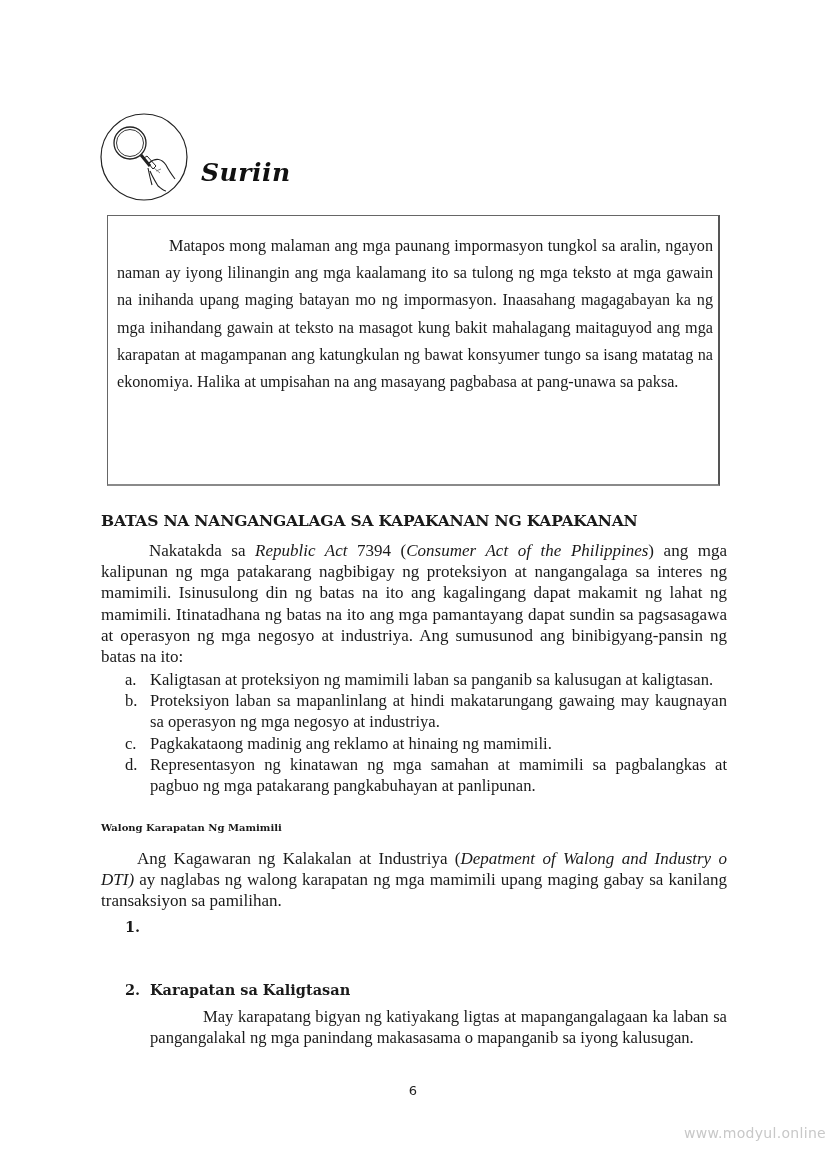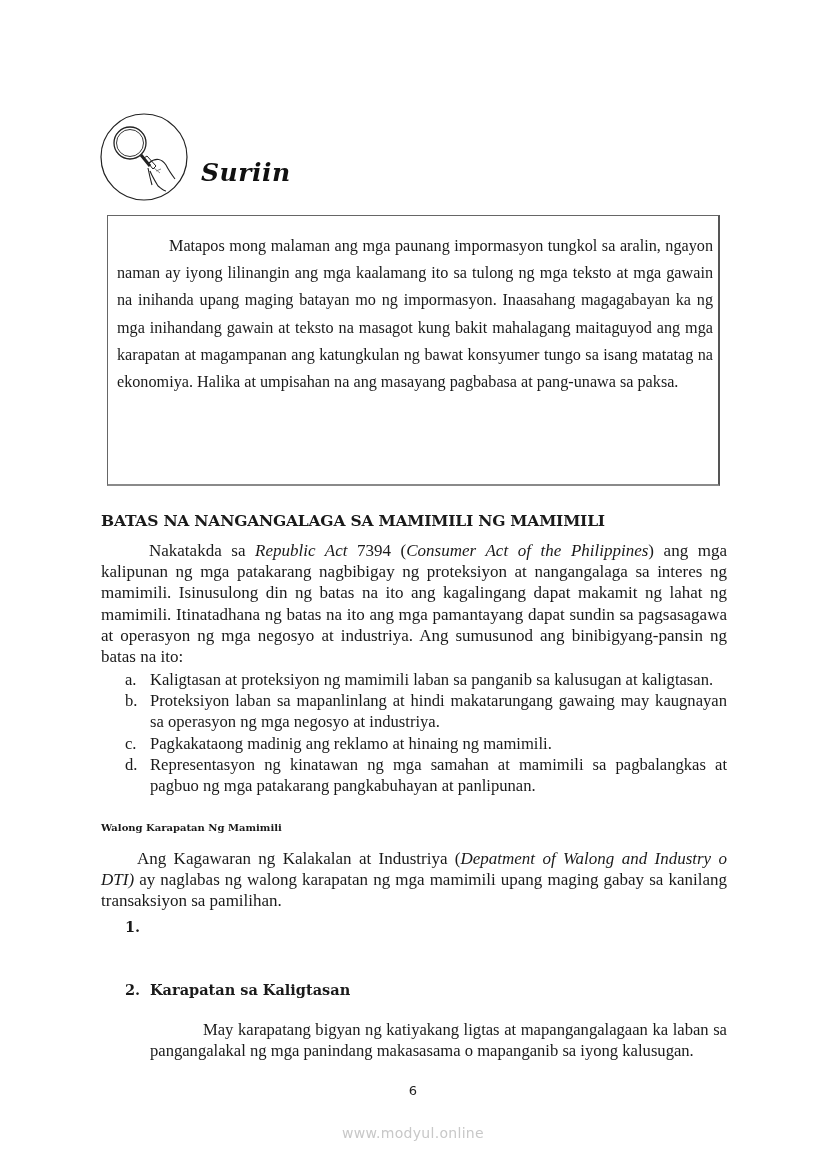--- a/index.html
+++ b/index.html
@@ -35,21 +35,21 @@
 
     .num-item { position: absolute; left: 125px; width: 602px; font-family: "Liberation Serif", "DejaVu Serif", serif; font-size: 16.6px; line-height: 21.2px; }
     .num-title { position: relative; padding-left: 25px; font-weight: bold; font-family: "DejaVu Serif", serif; font-size: 14.5px; }
     .num-title .num { position: absolute; left: 0; top: 0; }
     .num-body { padding-left: 25px; text-align: justify; }
     .num-body .indent { display: inline-block; width: 48px; }
     .num-body .indent-s { display: inline-block; width: 53px; }
 
     .page-number { position: absolute; left: 0; width: 826px; top: 1083px; text-align: center;
       font-family: "DejaVu Sans", sans-serif; font-size: 13px; color: #222; }
-    .watermark { position: absolute; left: 0; width: 826px; top: 1125px; text-align: center;
+    .watermark { position: absolute; left: 0; width: 826px; top: 1125px; text-align: right;
       font-family: "DejaVu Sans", sans-serif; font-size: 14px; color: #c8c8c8; letter-spacing: 0.3px; }
     em { font-style: italic; }
   </style>
 </head>
 <body>
 
 <div class="page">
 
   <svg class="icon-circle" viewBox="0 0 88 88">
     <circle cx="44" cy="44" r="43" fill="none" stroke="#222" stroke-width="1.2"></circle>
@@ -59,39 +59,39 @@
     <path d="M44 45 L47 43 L56 53 L53 56 Z" fill="none" stroke="#222" stroke-width="1"></path>
     <path d="M49 50 C56 44 62 46 66 52 C69 58 72 62 75 66 M50 58 C52 63 55 68 58 73 M48 55 C49 60 50 65 52 72 M58 73 C62 76 64 78 66 78" fill="none" stroke="#222" stroke-width="1.1"></path>
     <path d="M54 55 L60 60 M56 58 L61 56" stroke="#555" stroke-width="0.7"></path>
   </svg>
 
   <div class="section-title">Suriin</div>
 
   <div class="intro-box"></div>
   <div class="intro-text"><span class="indent"></span><span>Matapos mong malaman ang mga paunang impormasyon tungkol sa aralin, ngayon naman ay iyong lilinangin ang mga kaalamang ito sa tulong ng mga teksto at mga gawain na inihanda upang maging batayan mo ng impormasyon. Inaasahang magagabayan ka ng mga inihandang gawain at teksto na masagot kung bakit mahalagang maitaguyod ang mga karapatan at magampanan ang katungkulan ng bawat konsyumer tungo sa isang matatag na ekonomiya. Halika at umpisahan na ang masayang pagbabasa at pang-unawa sa paksa.</span></div>
 
-  <div class="heading">BATAS NA NANGANGALAGA SA MAMIMILI NG MAMIMILI</div>
+  <div class="heading">BATAS NA NANGANGALAGA SA KAPAKANAN NG KAPAKANAN</div>
 
   <div class="para" style="top:540px;"><span class="indent"></span><span>Nakatakda sa </span><em>Republic Act</em><span> 7394 (</span><em>Consumer Act of the Philippines</em><span>) ang mga kalipunan ng mga patakarang nagbibigay ng proteksiyon at nangangalaga sa interes ng mamimili. Isinusulong din ng batas na ito ang kagalingang dapat makamit ng lahat ng mamimili. Itinatadhana ng batas na ito ang mga pamantayang dapat sundin sa pagsasagawa at operasyon ng mga negosyo at industriya. Ang sumusunod ang binibigyang-pansin ng batas na ito:</span></div>
 
   <ul class="letter-list">
     <li><span class="marker">a.</span><span>Kaligtasan at proteksiyon ng mamimili laban sa panganib sa kalusugan at kaligtasan.</span></li>
     <li><span class="marker">b.</span><span>Proteksiyon laban sa mapanlinlang at hindi makatarungang gawaing may kaugnayan sa operasyon ng mga negosyo at industriya.</span></li>
     <li><span class="marker">c.</span><span>Pagkakataong madinig ang reklamo at hinaing ng mamimili.</span></li>
     <li><span class="marker">d.</span><span>Representasyon ng kinatawan ng mga samahan at mamimili sa pagbalangkas at pagbuo ng mga patakarang pangkabuhayan at panlipunan.</span></li>
   </ul>
 
   <div class="subheading">Walong Karapatan Ng Mamimili</div>
 
   <div class="para" style="top:848px;"><span class="indent-s"></span><span>Ang Kagawaran ng Kalakalan at Industriya (</span><em>Depatment of Walong and Industry o DTI)</em><span> ay naglabas ng walong karapatan ng mga mamimili upang maging gabay sa kanilang transaksiyon sa pamilihan.</span></div>
 
   <div class="num-item" style="top:916px;">
     <div class="num-title"><span class="num">1.</span></div>
   </div>
 
   <div class="num-item" style="top:979px;">
     <div class="num-title"><span class="num">2.</span><span>Karapatan sa Kaligtasan</span></div>
-    <div class="num-body" style="margin-top:19px;"><span class="indent-s"></span><span>May karapatang bigyan ng katiyakang ligtas at mapangangalagaan ka laban sa pangangalakal ng mga panindang makasasama o mapanganib sa iyong kalusugan.</span></div>
+    <div class="num-body" style="margin-top:6px;"><span class="indent-s"></span><span>May karapatang bigyan ng katiyakang ligtas at mapangangalagaan ka laban sa pangangalakal ng mga panindang makasasama o mapanganib sa iyong kalusugan.</span></div>
   </div>
 
   <div class="page-number">6</div>
   <div class="watermark">www.modyul.online</div>
 </div>
 
 </body></html>

